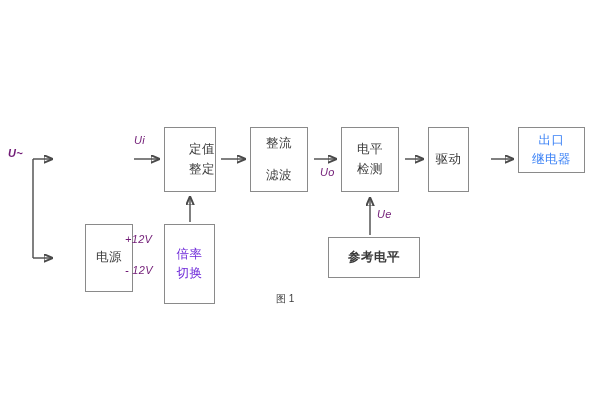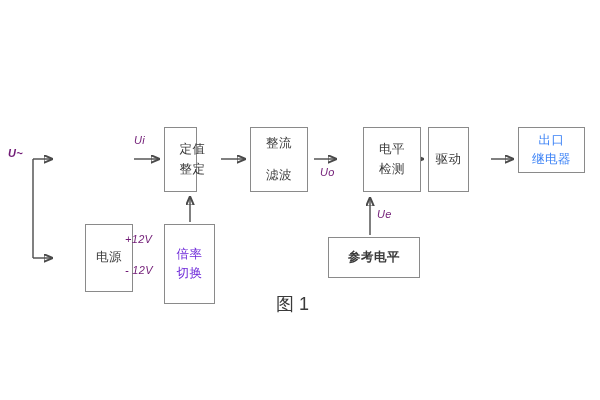--- a/index.html
+++ b/index.html
@@ -41,21 +41,21 @@
     position: absolute;
     font-size: 11px;
     color: #701a75;
     white-space: nowrap;
     letter-spacing: 0.3px;
     font-style: italic;
   }
   .lbl.bold { font-weight: 600; }
   .caption {
     position: absolute;
-    font-size: 18px;
+    font-size: 10px;
     color: #3a3a3a;
     white-space: nowrap;
   }
   svg.wires {
     position: absolute;
     left: 0; top: 0;
     width: 600px; height: 400px;
     pointer-events: none;
   }
   svg.wires line, svg.wires path { stroke: #4a4a4a; stroke-width: 1.4px; fill: none; }
@@ -88,29 +88,29 @@
 
     <path d="M190,222 L190,197" marker-end="url(#arw)"></path>
 
     <path d="M370,235 L370,198" marker-end="url(#arw)"></path>
 
     <path d="M105,239 L121,239" marker-end="url(#arw)"></path>
 
     <path d="M105,270 L121,270" marker-end="url(#arw)"></path>
   </svg>
 
-  <div class="blk" id="b1" style="left: 164px; top: 127px; width: 33px; height: 65px; border-color: rgb(138, 138, 138); color: rgb(58, 58, 58); padding-left: 24px;">
+  <div class="blk" id="b1" style="left: 164px; top: 127px; width: 52px; height: 65px; border-color: rgb(138, 138, 138); color: rgb(58, 58, 58); padding-left: 24px;">
     <span>定值</span>
     <span>整定</span>
   </div>
   <div class="blk" id="b2" style="left: 250px; top: 127px; width: 58px; height: 65px; border-color: rgb(138, 138, 138); color: rgb(58, 58, 58); gap: 12px;">
     <span>整流</span>
     <span>滤波</span>
   </div>
-  <div class="blk" id="b3" style="left: 341px; top: 127px; width: 58px; height: 65px; border-color: rgb(138, 138, 138); color: rgb(58, 58, 58); margin-left: 22px;">
+  <div class="blk" id="b3" style="left: 341px; top: 127px; width: 58px; height: 65px; border-color: rgb(138, 138, 138); color: rgb(58, 58, 58);">
     <span>电平</span>
     <span>检测</span>
   </div>
   <div class="blk" id="b4" style="left: 428px; top: 127px; width: 41px; height: 65px; border-color: rgb(138, 138, 138); color: rgb(58, 58, 58);">
     <span>驱动</span>
   </div>
   <div class="blk" id="b5" style="left: 518px; top: 127px; width: 67px; height: 46px; border-color: rgb(138, 138, 138); color: #3b82f6;">
     <span>出口</span>
     <span>继电器</span>
   </div>

